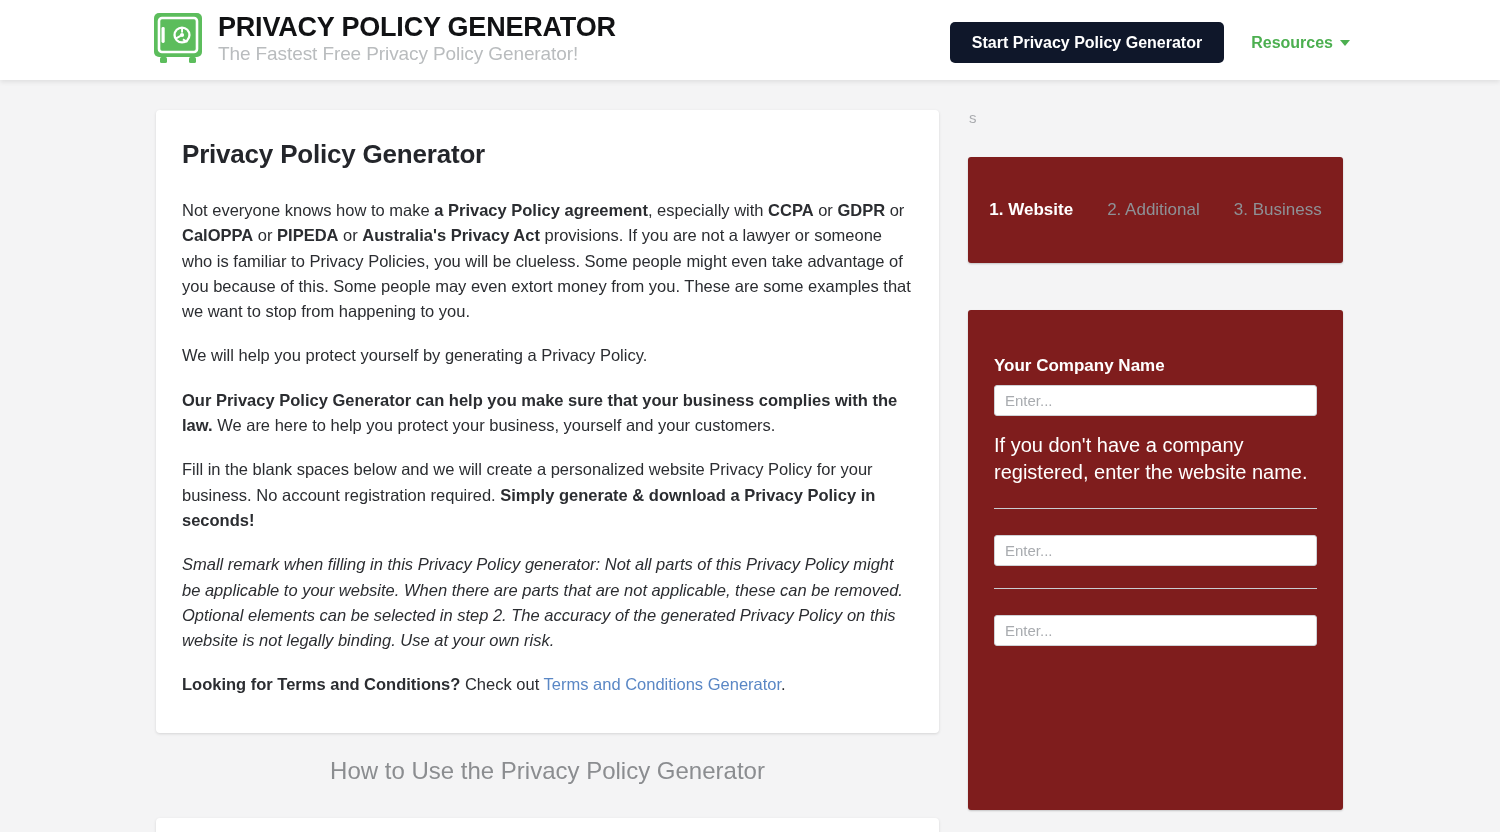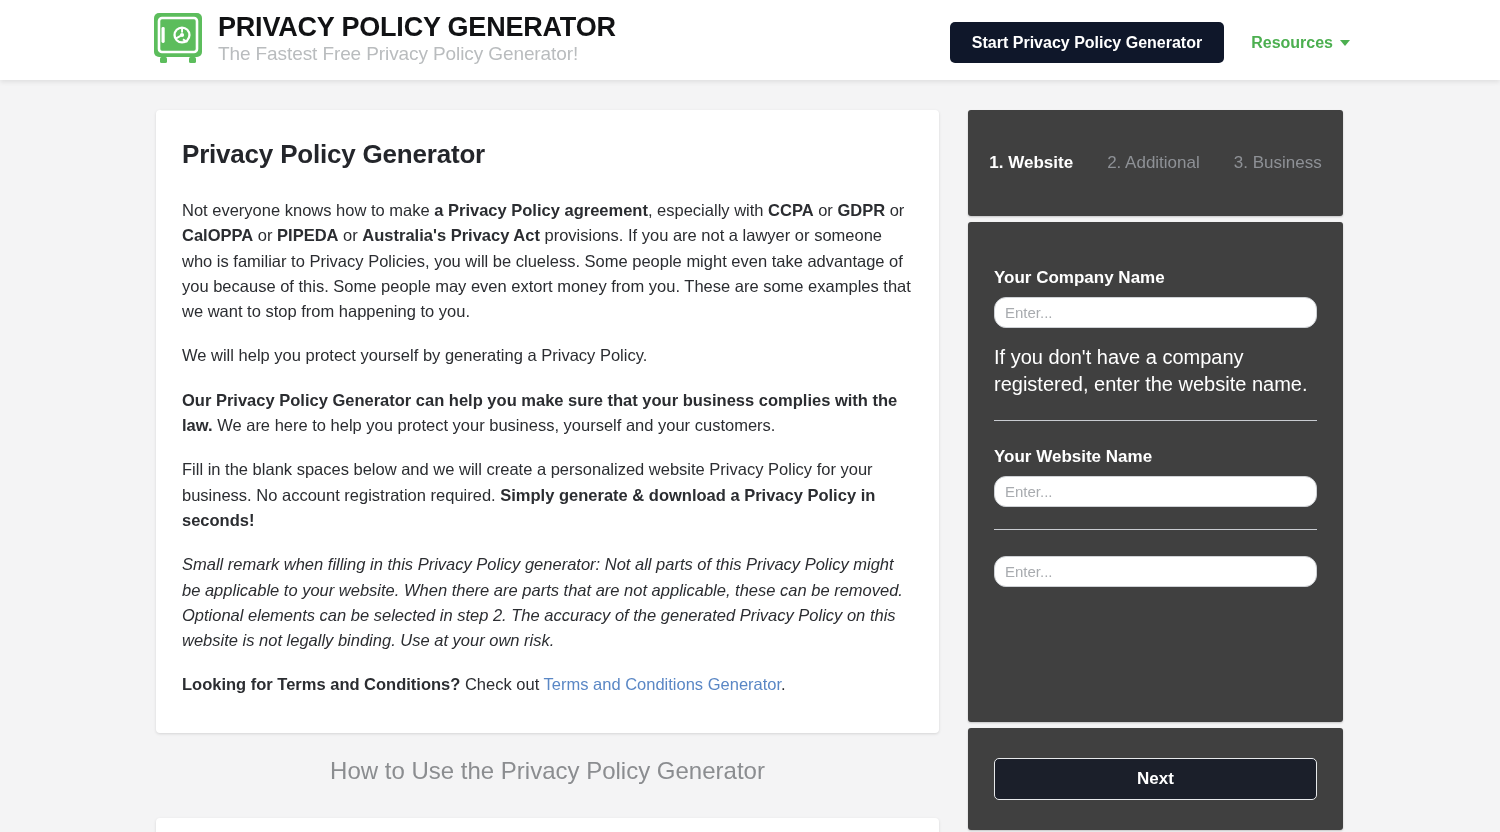--- a/index.html
+++ b/index.html
@@ -98,24 +98,25 @@
   }
 
   
   .sidebar { position: absolute; left: 968px; top: 30px; width: 375px; }
   .ghost-s {
     position: absolute; left: 1px; top: -1px;
     font-size: 15px; color: #6d7076; opacity: .55;
     z-index: 0; pointer-events: none;
   }
   .panel {
-    background: #404040;
+    background: #7f1d1d;
     border-radius: 3px;
     position: relative;
     box-shadow: 0 1px 2px rgba(0,0,0,0.2);
+    margin-top: 47px;
   }
   .panel-tabs {
     height: 106px;
     display: flex; align-items: center; justify-content: center;
     gap: 34px;
     margin-bottom: 6px;
   }
   .tab {
     font-size: 17px; color: #8e9196; cursor: pointer;
     white-space: nowrap;
@@ -127,21 +128,21 @@
     padding: 46px 26px 0 26px;
     margin-bottom: 6px;
   }
   .field-label {
     font-size: 17px; font-weight: bold; color: #ffffff;
     margin-bottom: 9px;
   }
   .field-input {
     width: 100%; height: 31px;
     background: #ffffff;
-    border: 1px solid #cfd2d6; border-radius: 12px;
+    border: 1px solid #cfd2d6; border-radius: 3px;
     padding: 0 10px;
     font-size: 15px; color: #333; font-family: "Liberation Sans", sans-serif;
     outline: none;
   }
   .field-input::placeholder { color: #a8abaf; }
   .field-help {
     font-size: 20px; color: #ffffff;
     line-height: 27px; margin-top: 16px;
   }
   .divider {
@@ -242,21 +243,20 @@
     <div class="panel panel-form">
 
       <div class="field-block sp1">
         <div class="field-label">Your Company Name</div>
         <input class="field-input" type="text" placeholder="Enter..." style="">
         <div class="field-help">If you don't have a company registered, enter the website name.</div>
         <hr class="divider">
       </div>
 
       <div class="field-block sp2">
-        <div class="field-label">Your Website Name</div>
         <input class="field-input" type="text" placeholder="Enter..." style="">
         <hr class="divider">
       </div>
 
       <div class="field-block sp3">
         <input class="field-input" type="text" placeholder="Enter..." style="">
       </div>
 
     </div>
 

